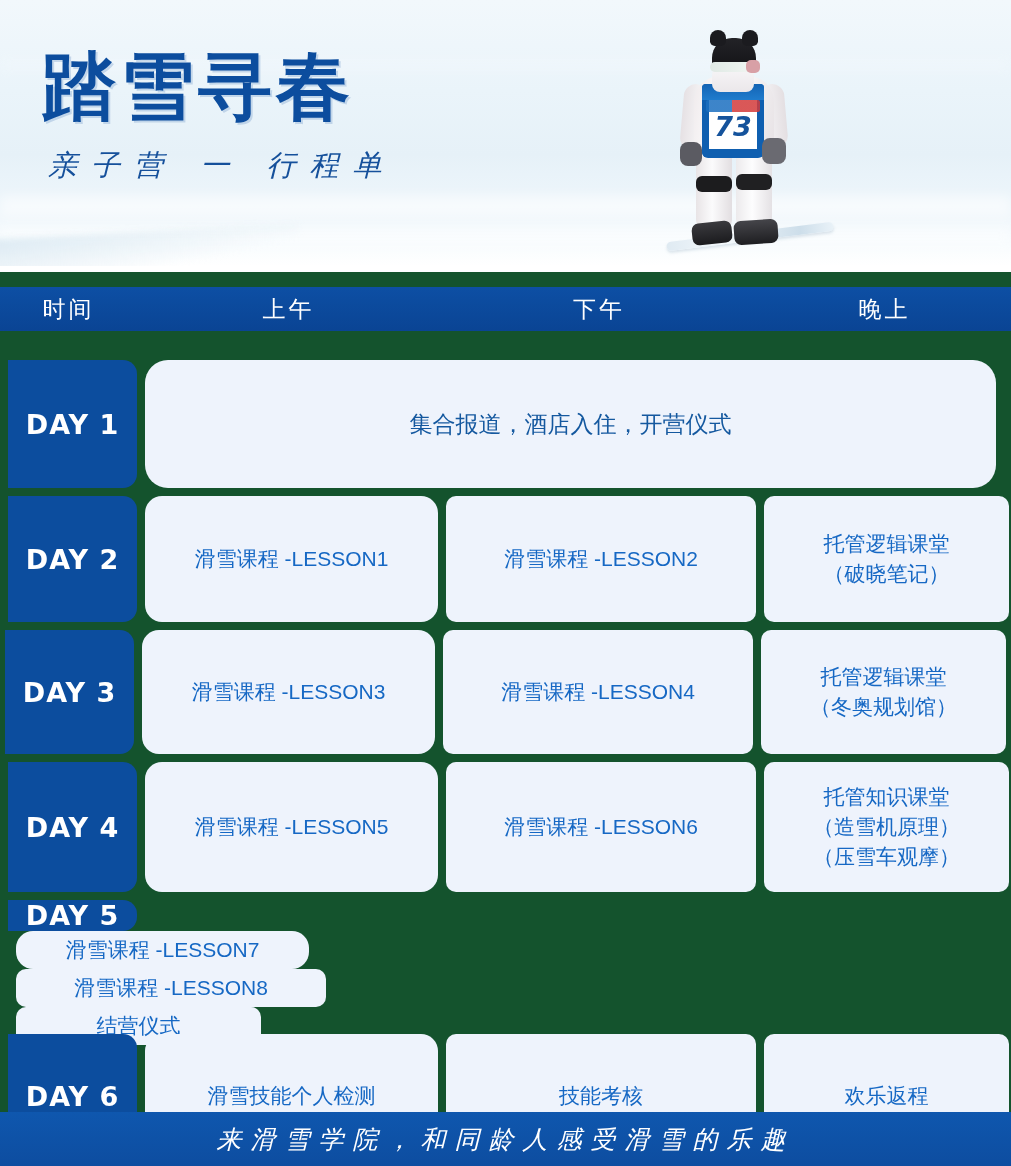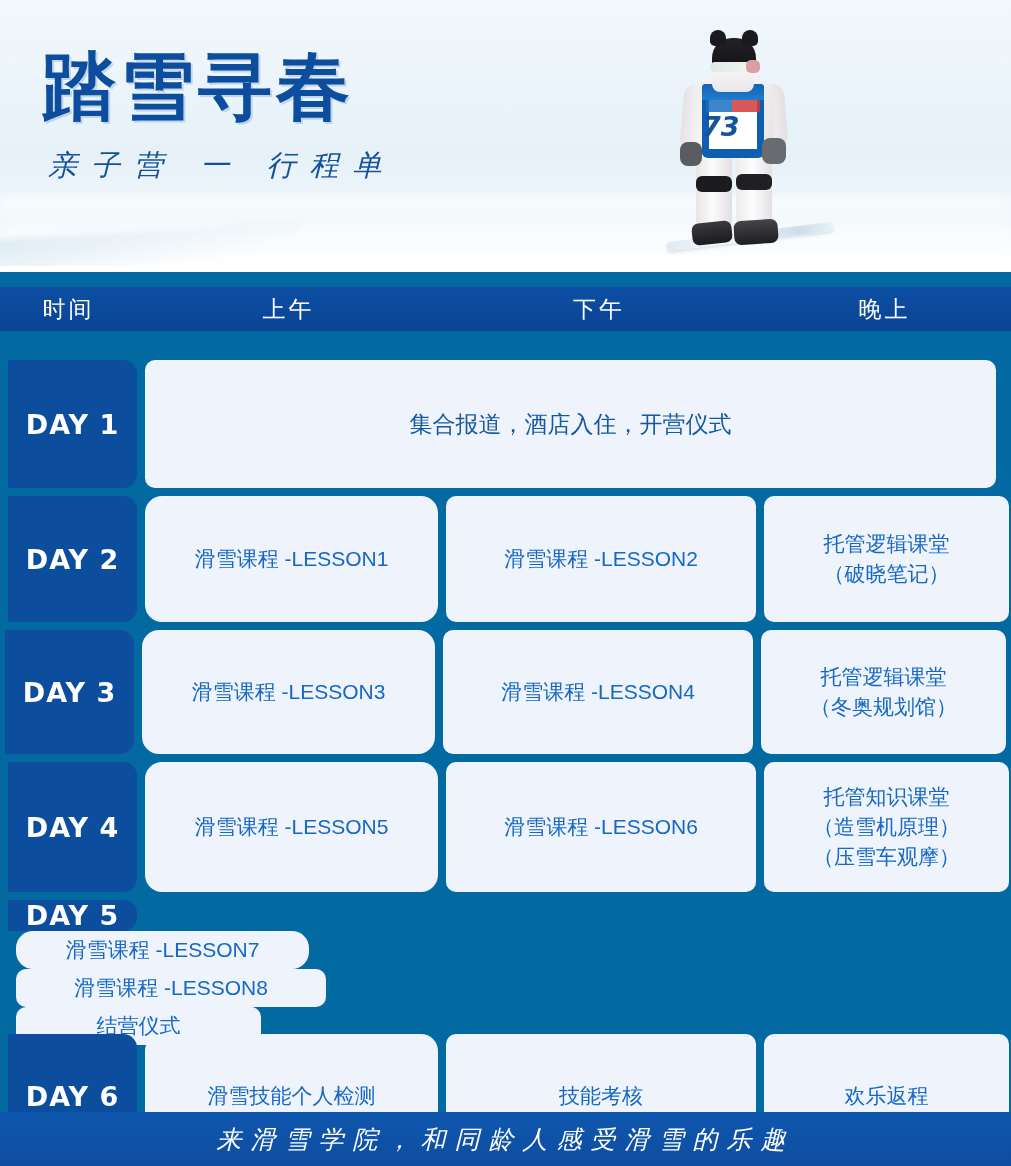--- a/index.html
+++ b/index.html
@@ -8,21 +8,21 @@
     width:1011px;
     height:1166px;
     background:#ffffff;
     font-family:"Liberation Sans","DejaVu Sans",sans-serif;
     overflow:hidden;
   }
   .poster {
     position:relative;
     width:1011px;
     height:1166px;
-    background:#0369a1;
+    background:#14532d;
     display:flex;
     flex-direction:column;
   }
 
   
   .hero {
     position:relative;
     width:1011px;
     height:268px;
     overflow:hidden;
@@ -124,20 +124,21 @@
     background:linear-gradient(90deg,#1b6fc0 0 26px,#d33a3a 26px 54px);
     opacity:.85;
     border-radius:2px;
   }
   .bib-num {
     left:30px; top:94px; width:62px; height:30px;
     color:#15539c;
     font-size:27px;
     line-height:30px;
     font-weight:bold;
+    text-align:center;
     font-family:"DejaVu Sans","Liberation Sans",sans-serif;
   }
   
   .hood { left:40px; top:40px; width:42px; height:34px; background:linear-gradient(180deg,#fbfbfc,#ebe7ea); border-radius:18px 18px 8px 8px; }
   
   .hat { left:40px; top:20px; width:44px; height:30px; background:linear-gradient(180deg,#232327,#141417); border-radius:20px 20px 6px 6px; }
   .ear-l { left:38px; top:12px; width:16px; height:16px; background:#1b1b1f; border-radius:50% 50% 30% 30%; }
   .ear-r { left:70px; top:12px; width:16px; height:16px; background:#1b1b1f; border-radius:50% 50% 30% 30%; }
   .goggle { left:38px; top:44px; width:48px; height:10px; background:linear-gradient(90deg,#dfe9e4,#f3f7f4); border-radius:5px; }
   .goggle-lens { left:74px; top:42px; width:14px; height:13px; background:#d8a0a6; border-radius:5px; }
@@ -181,21 +182,21 @@
     border-radius:10px;
     color:#1668c4;
     display:flex; align-items:center; justify-content:center;
     text-align:center;
     font-size:21px;
     line-height:30px;
     padding:4px 8px;
     margin-left:8px;
     flex:none;
   }
-  .cell.full  { width:851px; font-size:23px; color:#14589f; }
+  .cell.full  { width:851px; font-size:23px; color:#14589f;border-radius:23px; }
   .cell.am    { width:293px;border-radius:17px; }
   .cell.pm    { width:310px; }
   .cell.eve   { width:245px; }
 
   .r1 { height:128px;margin-top:21px; }
   .r2 { height:126px; }
   .r3 { height:124px;justify-content:center; }
   .r4 { height:130px; }
   .r5 { height:126px;flex-direction:column; }
   .r6 { height:124px; }

